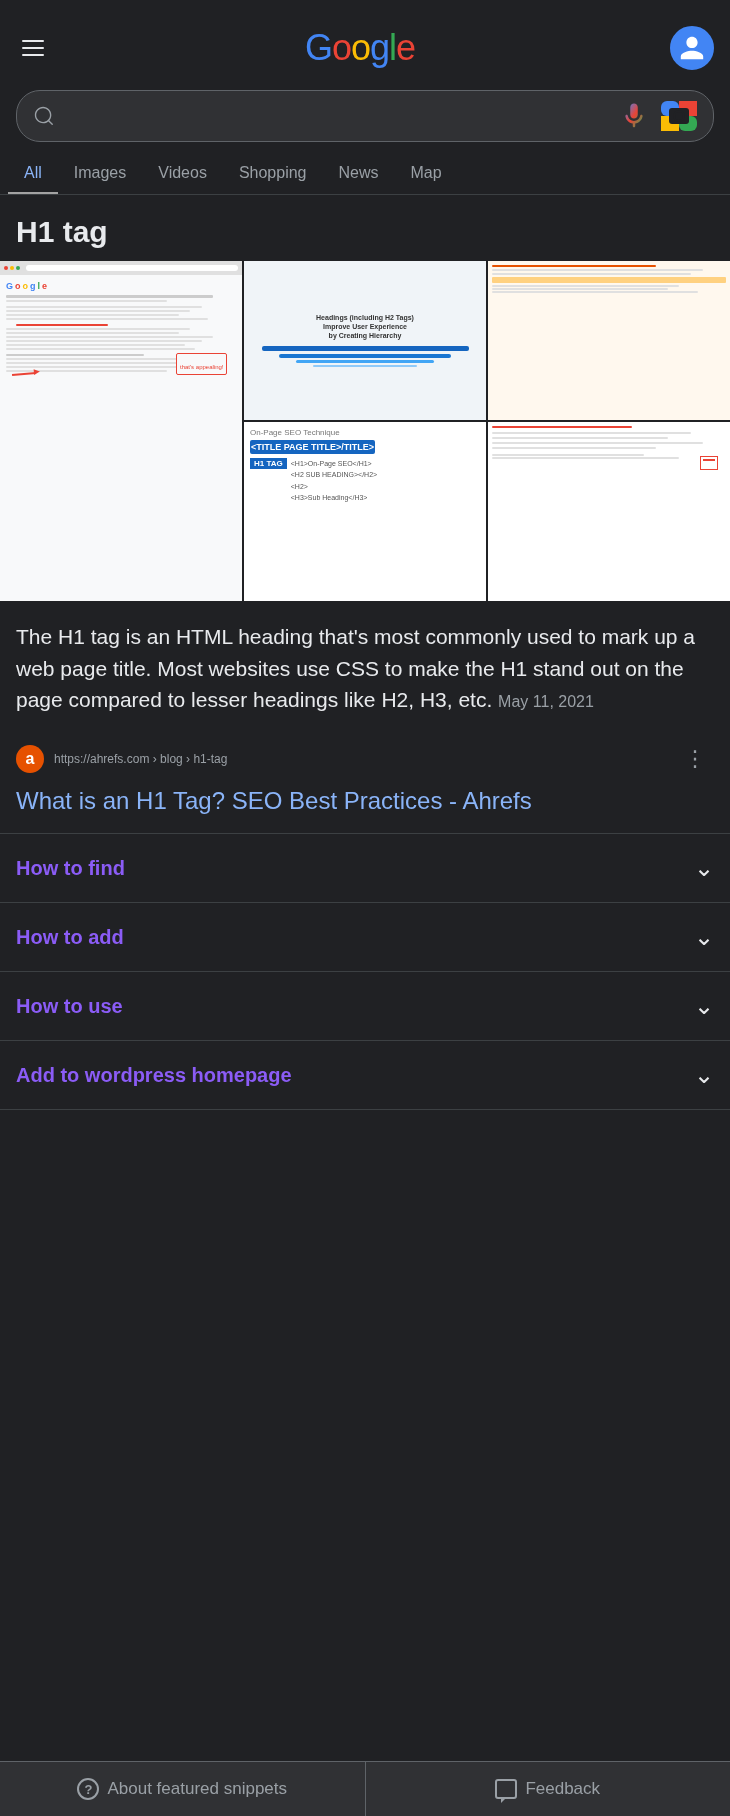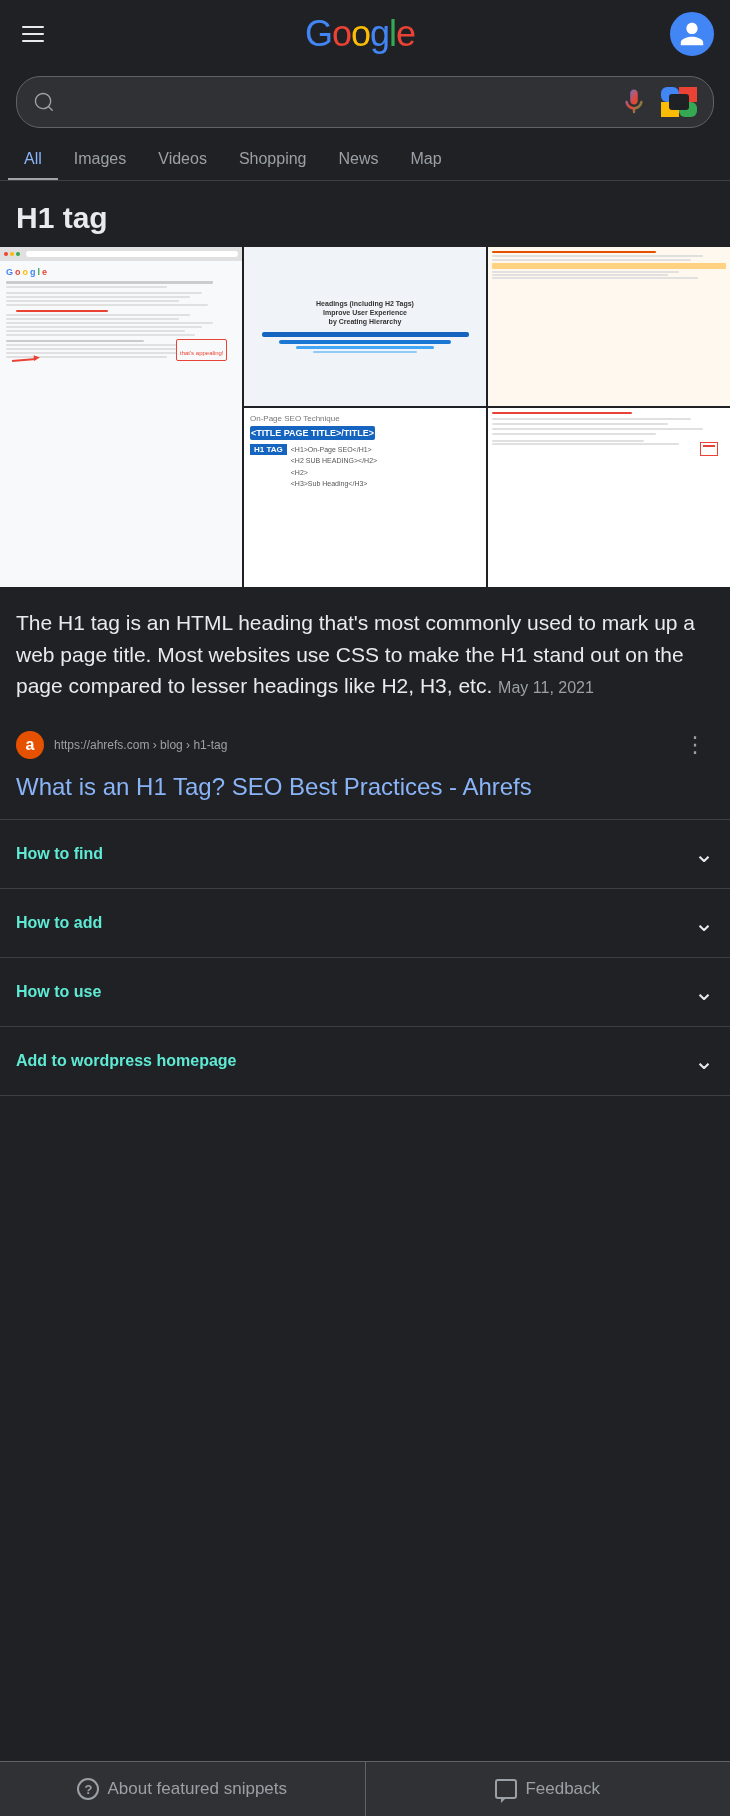--- a/index.html
+++ b/index.html
@@ -13,20 +13,21 @@
       overflow-x: hidden;
     }
 
     
     .header {
       display: flex;
       align-items: center;
       justify-content: space-between;
       padding: 12px 16px;
       background: #202124;
+      margin-top: 14px;
     }
     .hamburger-icon {
       display: flex;
       flex-direction: column;
       gap: 5px;
       cursor: pointer;
       padding: 6px;
     }
     .hamburger-icon span {
       display: block;
@@ -301,23 +302,23 @@
       margin: 0;
     }
     .expand-item {
       display: flex;
       align-items: center;
       justify-content: space-between;
       padding: 20px 16px;
       cursor: pointer;
     }
     .expand-label {
-      font-size: 16px;
+      font-size: 20px;
       font-weight: 600;
-      color: #5eead4;
+      color: #8b5cf6;
     }
     .chevron-icon {
       color: #e8eaed;
       font-size: 24px;
     }
 
     
     .footer-bar {
       position: fixed;
       bottom: 0;

